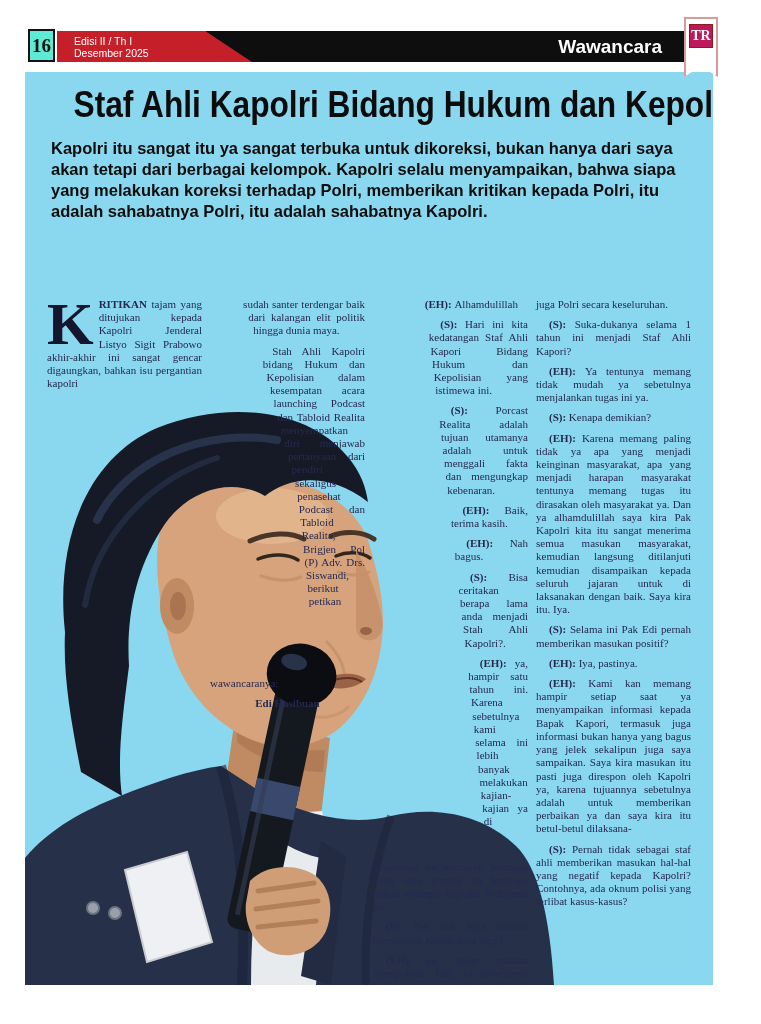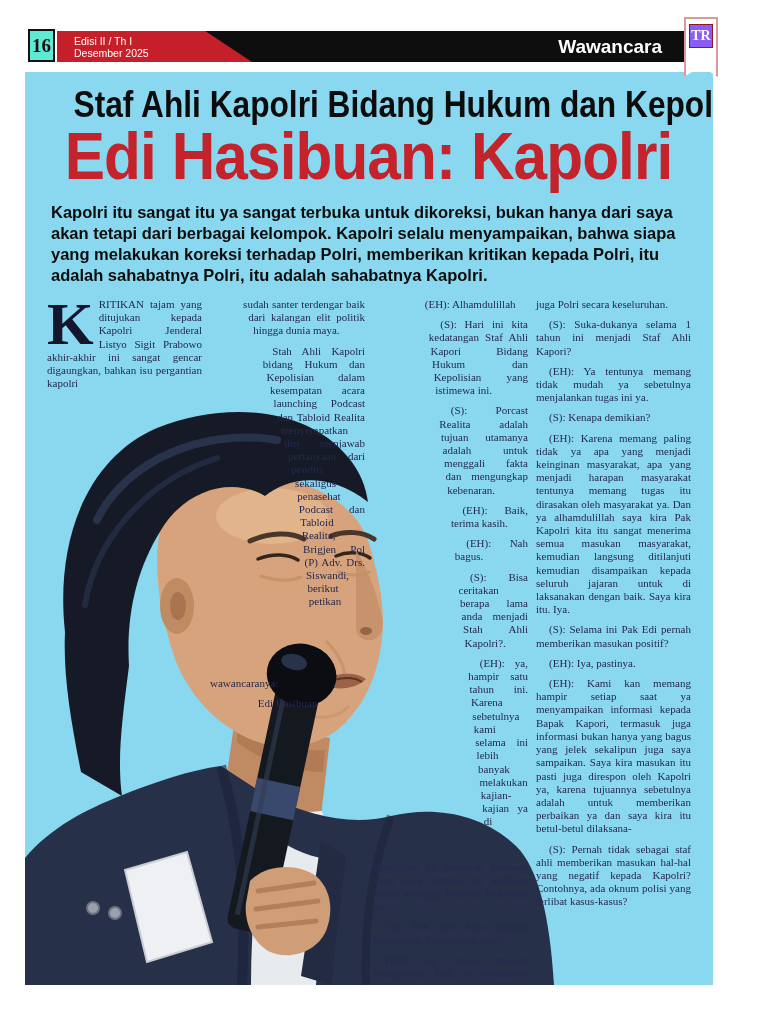--- a/index.html
+++ b/index.html
@@ -29,21 +29,21 @@
     color:#fff;font:700 19px "Liberation Sans",sans-serif;
     display:flex;align-items:center;justify-content:flex-end;padding-right:48px;padding-left:33px;
   }
   .tr-badge{
     position:absolute;left:684px;top:17px;width:34px;height:60px;
     background:#fff;border:2px solid #d89b9b;box-sizing:border-box;
     clip-path:polygon(0 0,100% 0,100% 100%,50% 82%,0 100%);
     z-index:5;
   }
   .tr-box{
-    width:24px;height:24px;margin:5px auto 0 auto;background:#8b5cf6;
+    width:24px;height:24px;margin:5px auto 0 auto;background:#be185d;
     color:#fff;font:700 14px "Liberation Serif",serif;
     display:flex;align-items:center;justify-content:center;
     border:1px solid #8e1a1e;box-sizing:border-box;
   }
   
   .bluebox{
     position:absolute;left:25px;top:72px;width:688px;height:913px;
     background:#89d8ef;overflow:hidden;
   }
   .kicker{
@@ -63,21 +63,21 @@
   
   .bodycols{
     position:absolute;left:0;top:226px;width:688px;height:687px;
     display:flex;gap:8px;padding:0 22px;box-sizing:border-box;z-index:2;
   }
   .col{flex:0 0 155px;width:155px;color:#26294f;
     font:400 11px "Liberation Serif",serif;line-height:13.2px;text-align:justify;}
   .col p{margin:0 0 7px 0;text-indent:13px;}
   .col p.noindent{text-indent:0;}
   .col p.center{text-align:center;text-indent:0;margin-top:3px;}
-  .col b{font-weight:400;}
+  .col b{font-weight:700;}
   .dropcap{
     float:left;font:700 60px "Liberation Serif",serif;line-height:48px;
     color:#14162e;margin:2px 5px 0 0;
   }
   
   .intrude{float:left;}
   .intrude-c2{
     width:108px;height:288px;margin-top:90px;
     shape-outside:polygon(0 0,26% 0,42% 12%,80% 52%,93% 86%,100% 100%,0 100%);
   }
@@ -101,21 +101,20 @@
   </div>
   <div class="section-label">Wawancara</div>
   <div class="tr-badge">
     <div class="tr-box">TR</div>
   </div>
 </div>
 
 <div class="bluebox">
 
   <h2 class="kicker"><span>Staf Ahli Kapolri Bidang Hukum dan Kepolisian</span></h2>
-  <h1 class="bigtitle"><span>Edi Hasibuan: Kapolri</span></h1>
   <p class="lead">Kapolri itu sangat itu ya sangat terbuka untuk dikoreksi, bukan hanya dari saya akan tetapi dari berbagai kelompok. Kapolri selalu menyampaikan, bahwa siapa yang melakukan koreksi terhadap Polri, memberikan kritikan kepada Polri, itu adalah sahabatnya Polri, itu adalah sahabatnya Kapolri.</p>
 
   <svg class="photo" viewBox="0 0 530 585" aria-hidden="true">
 
     <path d="M210,318 L305,338 L295,425 L198,402 Z" fill="#c08a62"></path>
     <path d="M212,322 C240,345 275,352 300,350 L298,372 C268,372 235,360 212,342 Z" fill="#a97550" opacity="0.7"></path>
 
     <path d="M135,130 C160,84 212,68 252,77 C302,88 336,110 346,150 C356,185 361,216 356,246 C351,281 336,311 311,331 C286,349 255,351 230,341 C190,326 159,290 147,250 C137,215 127,172 135,130 Z" fill="#d6a37c"></path>
     <ellipse cx="247" cy="116" rx="56" ry="28" fill="#e8bd95" opacity="0.65"></ellipse>
 

